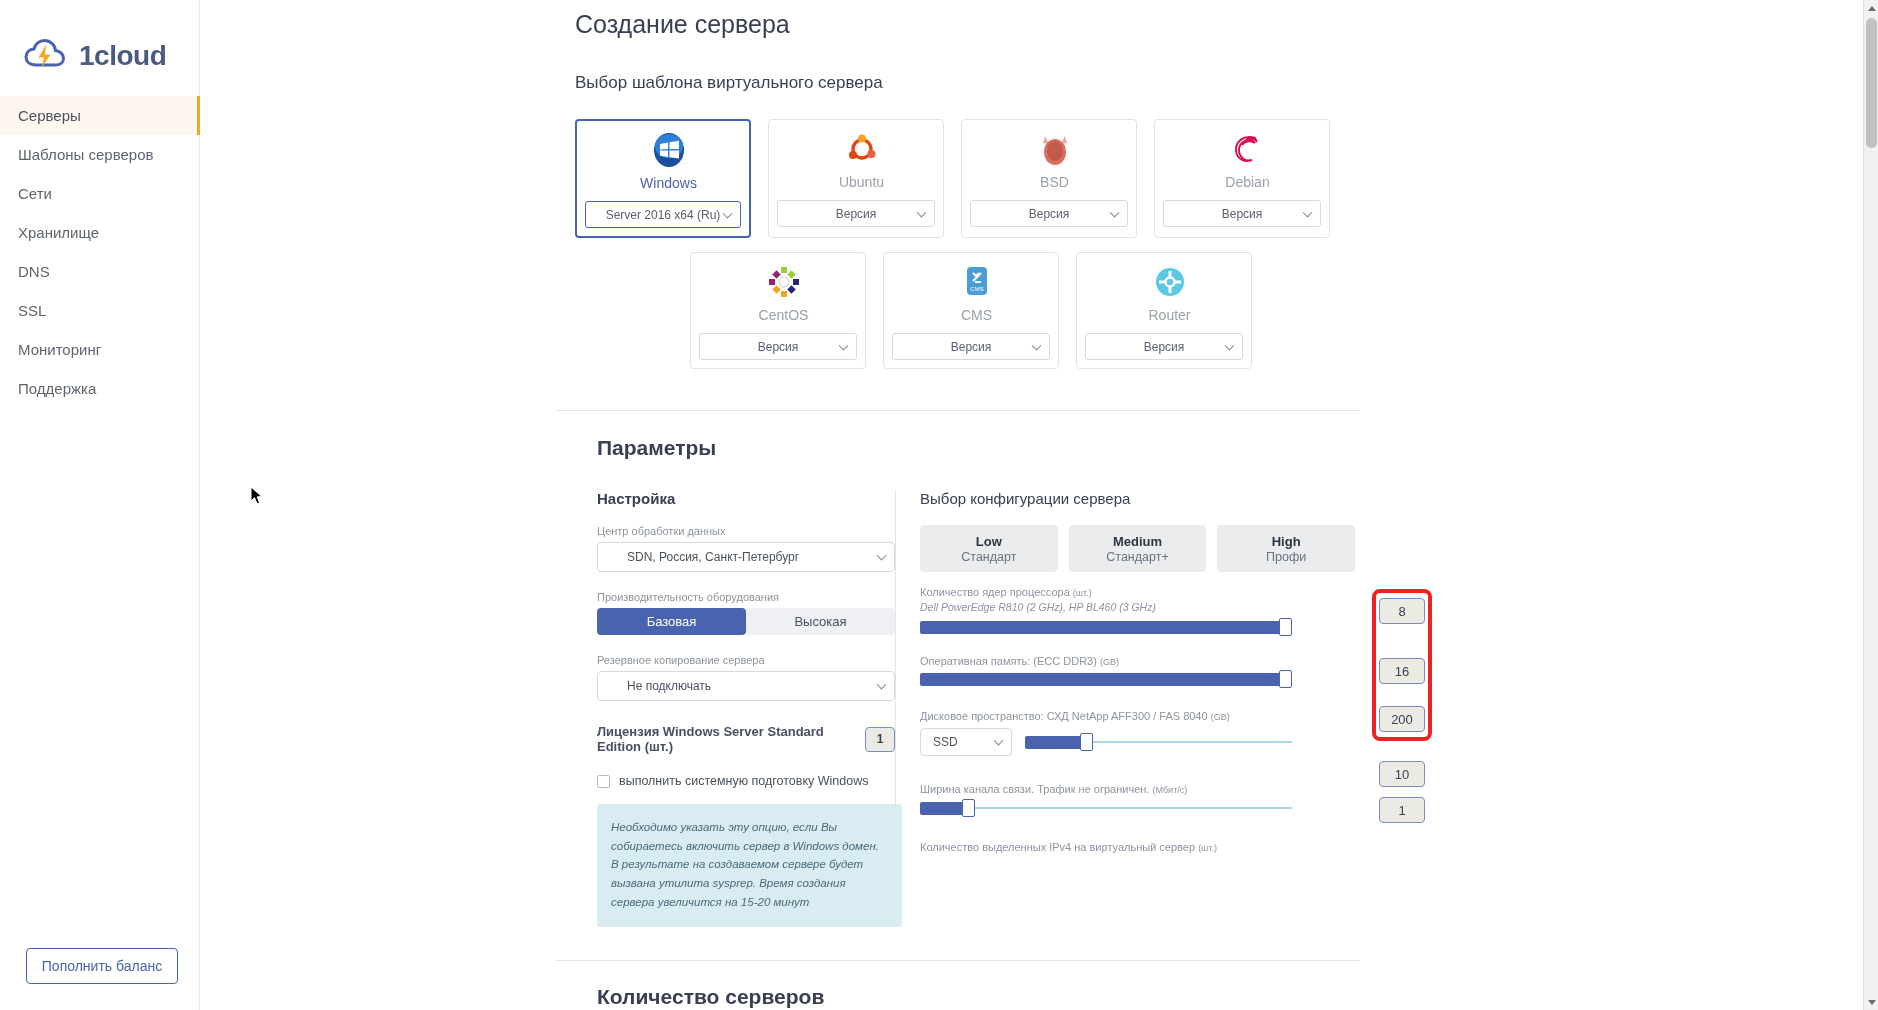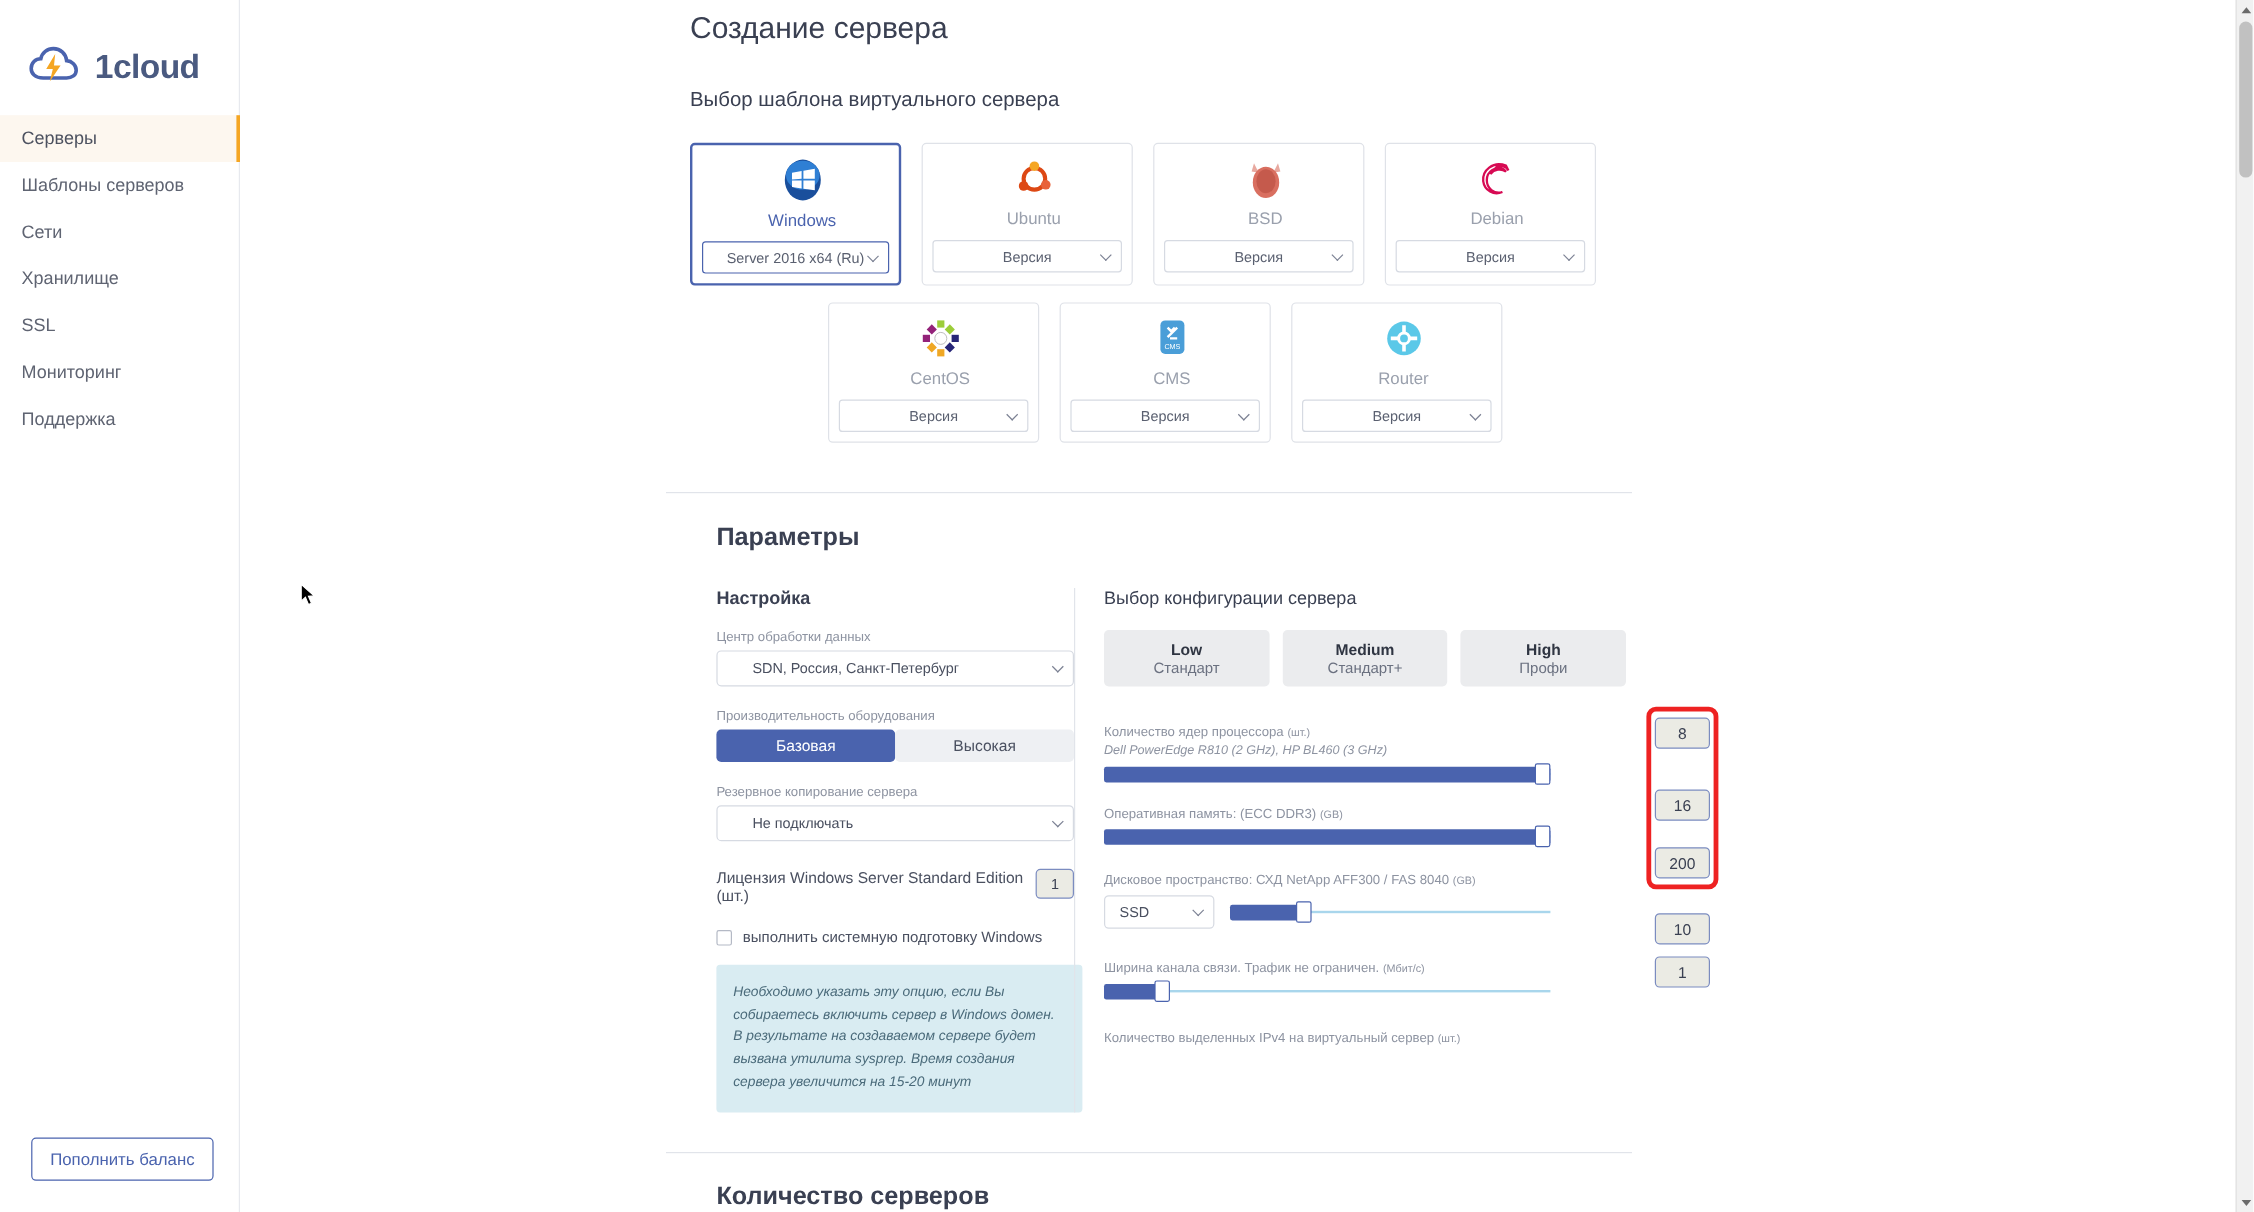--- a/index.html
+++ b/index.html
@@ -110,41 +110,41 @@
     background: #fff;
   }
   .toggle-row { display: flex; gap: 0; margin-bottom: 0; }
   .tgl {
     flex: 1; height: 27px; display: flex; align-items: center; justify-content: center;
     font-size: 13px; border-radius: 4px; cursor: pointer;
   }
   .tgl.on { background: #4a63ae; color: #fff; }
   .tgl.off { background: #eef0f3; color: #4a5060; }
   .spacer16 { height: 19px; }
-  .lic-row { display: flex; justify-content: space-between; margin-top: 23px;}
+  .lic-row { display: flex; align-items: center; justify-content: space-between; margin-top: 23px; font-weight: bold;}
   .lic-text { font-size: 13px; color: #4a5060; }
   .numbox {
     width: 34px; height: 25px; border: 1px solid #7b8cc0; border-radius: 4px;
     background: #ebebe4; display: flex; align-items: center; justify-content: center;
     font-size: 12px; color: #3a4052; cursor: text;
   }
   .chk-row { display: flex; align-items: center; gap: 9px; margin-top: 20px; }
   .chk {
     width: 13px; height: 13px; border: 1px solid #b4b9c5; border-radius: 2px; background: #fff;
     cursor: pointer;
   }
   .chk-label { font-size: 12.5px; color: #4a5060; }
   .infobox {
     margin-top: 16px; background: #d9ecf2; border-radius: 3px;
     padding: 14px 16px 16px 14px; width: 305px;
   }
   .infobox p { font-size: 11.5px; color: #4a6a7a; font-style: italic; line-height: 1.62; }
 
   
-  .tiers { display: flex; gap: 11px; margin-bottom: 32px; }
+  .tiers { display: flex; gap: 11px; margin-bottom: 14px; }
   .tier {
     flex: 1; height: 47px; background: #ebecee; border-radius: 4px;
     display: flex; flex-direction: column; align-items: center; justify-content: center;
     cursor: pointer; gap: 1px;
   }
   .tier-name { font-size: 13px; color: #2f3542; font-weight: bold; }
   .tier-sub { font-size: 12.5px; color: #6b7180; }
 
   
   .sl-block { margin-bottom: 17px; }
@@ -219,20 +219,21 @@
           <path d="M22 7 L14.5 19.5 L20 19.5 L17.5 30 L26.5 16.5 L21 16.5 Z" fill="#f5a623"></path>
         </svg>
       </span>
       <span class="brand-text">1cloud</span>
     </div>
     <nav class="nav">
       <div class="nav-item active"><span>Серверы</span></div>
       <div class="nav-item"><span>Шаблоны серверов</span></div>
       <div class="nav-item"><span>Сети</span></div>
       <div class="nav-item"><span>Хранилище</span></div>
+      <div class="nav-item"><span>DNS</span></div>
       <div class="nav-item"><span>SSL</span></div>
       <div class="nav-item"><span>Мониторинг</span></div>
       <div class="nav-item"><span>Поддержка</span></div>
     </nav>
     <div class="sidebar-footer">
       <button class="balance-btn">Пополнить баланс</button>
     </div>
   </aside>
 
   <main class="main">

